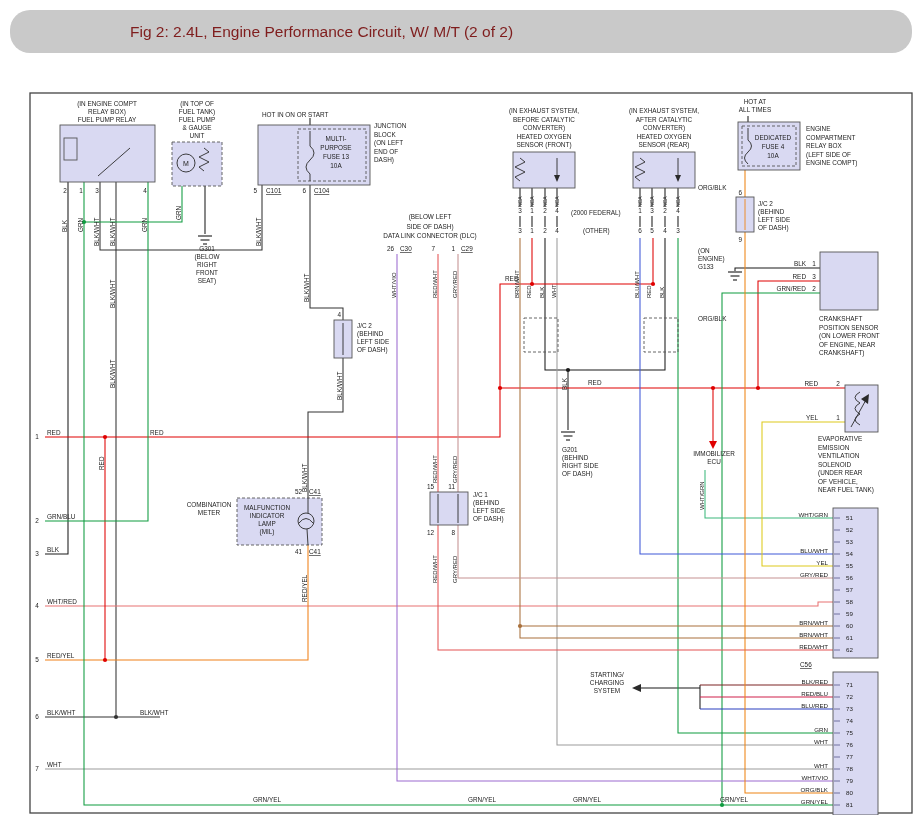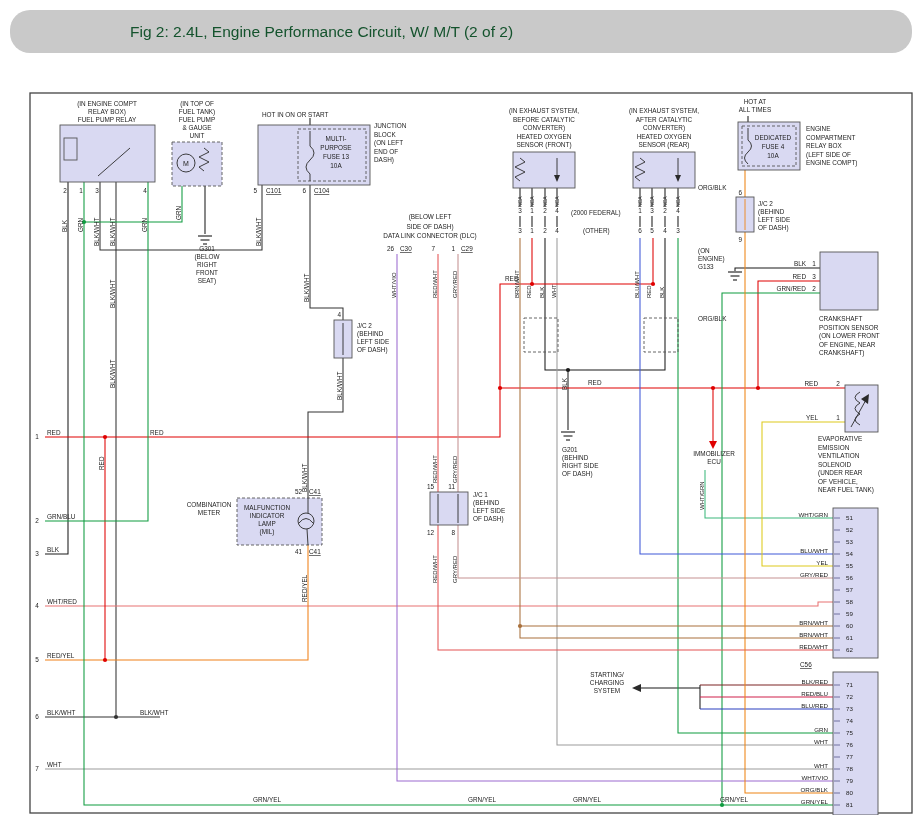--- a/index.html
+++ b/index.html
@@ -1,17 +1,17 @@
 <!DOCTYPE html>
 <html><head>
 <meta charset="utf-8">
 <style>
   html,body{margin:0;padding:0;background:#fff;width:917px;height:815px;overflow:hidden;position:relative;}
   .titlebar{position:absolute;left:10px;top:10px;width:902px;height:43px;background:#c9c9c9;
-    font-family:"Liberation Sans",sans-serif;font-size:15.5px;color:#14532d;line-height:43px;
+    font-family:"Liberation Sans",sans-serif;font-size:15.5px;color:#7f1d1d;line-height:43px;
     padding-left:120px;box-sizing:border-box;white-space:nowrap;border-radius:20px;}
   svg{position:absolute;left:0;top:0;}
   svg text{font-family:"Liberation Sans","DejaVu Sans",sans-serif;fill:#222;}
 </style>
 </head>
 <body>
 
 <div class="titlebar" style="background: rgb(201, 201, 201);">
   <span>Fig 2: 2.4L, Engine Performance Circuit, W/ M/T (2 of 2)</span>
 </div>

